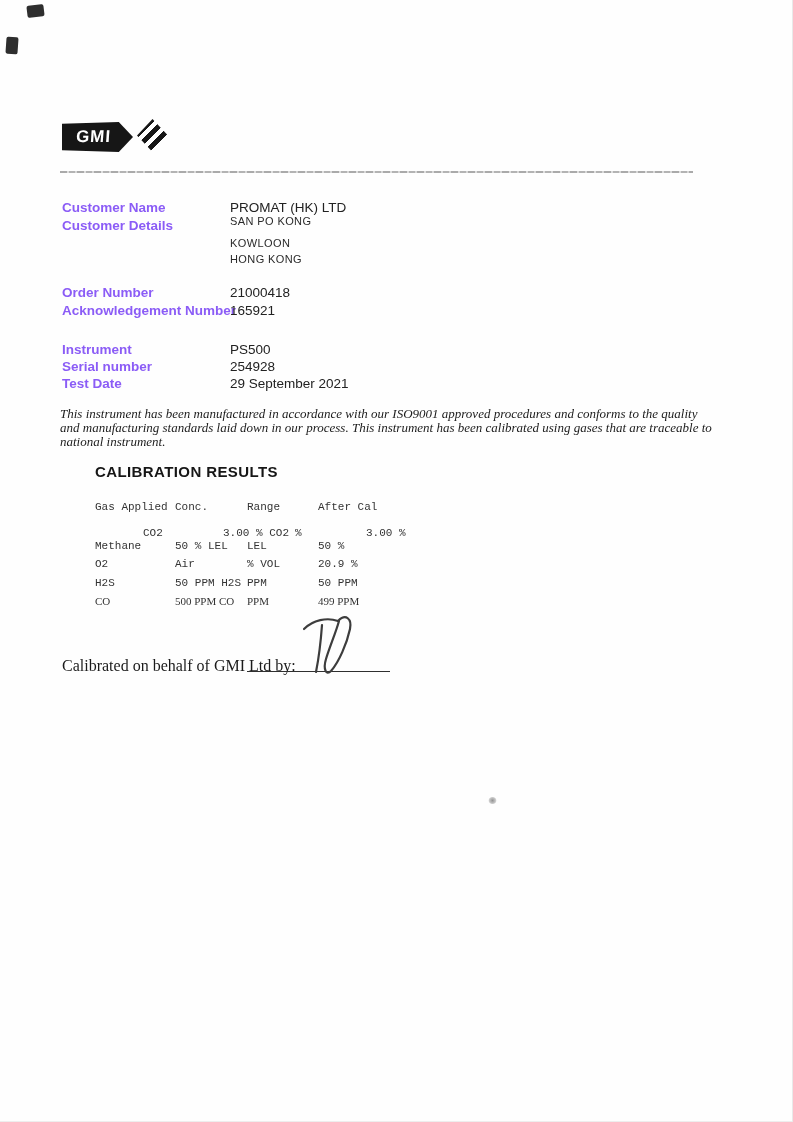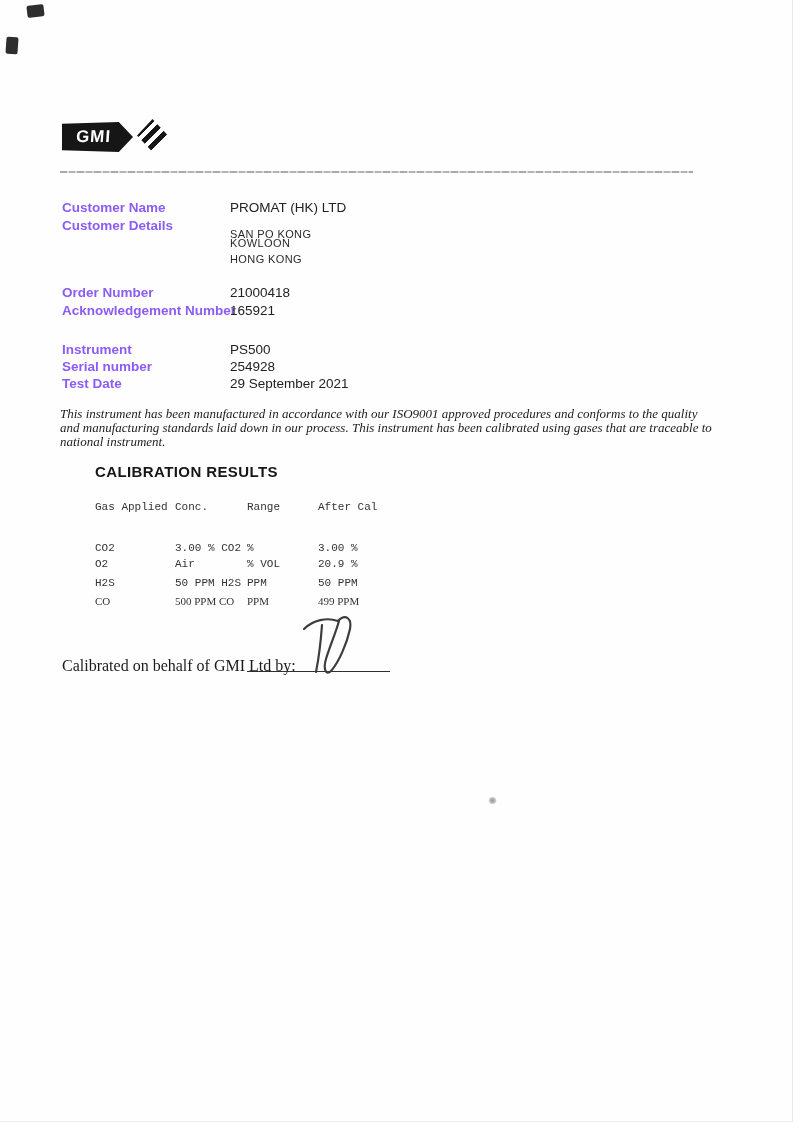--- a/index.html
+++ b/index.html
@@ -59,21 +59,21 @@
 
   <div class="abs logo">
     <span class="logo-text">GMI</span>
   </div>
   <div class="abs stripes"></div>
   <div class="abs rule"></div>
 
   <div class="abs lbl" style="left:62px;top:200px;">Customer Name</div>
   <div class="abs val" style="left:230px;top:200px;">PROMAT (HK) LTD</div>
   <div class="abs lbl" style="left:62px;top:218px;">Customer Details</div>
-  <div class="abs addr" style="left:230px;top:228px;">SAN PO KONG</div>
+  <div class="abs addr" style="left:230px;top:215px;">SAN PO KONG</div>
   <div class="abs addr" style="left:230px;top:237px;">KOWLOON</div>
   <div class="abs addr" style="left:230px;top:253px;">HONG KONG</div>
 
   <div class="abs lbl" style="left:62px;top:285px;">Order Number</div>
   <div class="abs val" style="left:230px;top:285px;">21000418</div>
   <div class="abs lbl" style="left:62px;top:303px;">Acknowledgement Number</div>
   <div class="abs val" style="left:230px;top:303px;">165921</div>
 
   <div class="abs lbl" style="left:62px;top:342px;">Instrument</div>
   <div class="abs val" style="left:230px;top:342px;">PS500</div>
@@ -88,25 +88,31 @@
 
   <div class="abs results-heading">CALIBRATION RESULTS</div>
 
   <div class="tbl-row" style="top:501px;">
     <span>Gas Applied</span>
     <span>Conc.</span>
     <span>Range</span>
     <span>After Cal</span>
   </div>
 
-  <div class="tbl-row" style="top:542px;">
+  <div class="tbl-row" style="top:527px;margin-left:48px;">
     <span>CO2</span>
     <span>3.00 % CO2</span>
     <span>%</span>
     <span>3.00 %</span>
+  </div>
+  <div class="tbl-row" style="top:540px;">
+    <span>Methane</span>
+    <span>50 % LEL</span>
+    <span>LEL</span>
+    <span>50 %</span>
   </div>
   <div class="tbl-row" style="top:558px;">
     <span>O2</span>
     <span>Air</span>
     <span>% VOL</span>
     <span>20.9 %</span>
   </div>
   <div class="tbl-row" style="top:577px;">
     <span>H2S</span>
     <span>50 PPM H2S</span>

